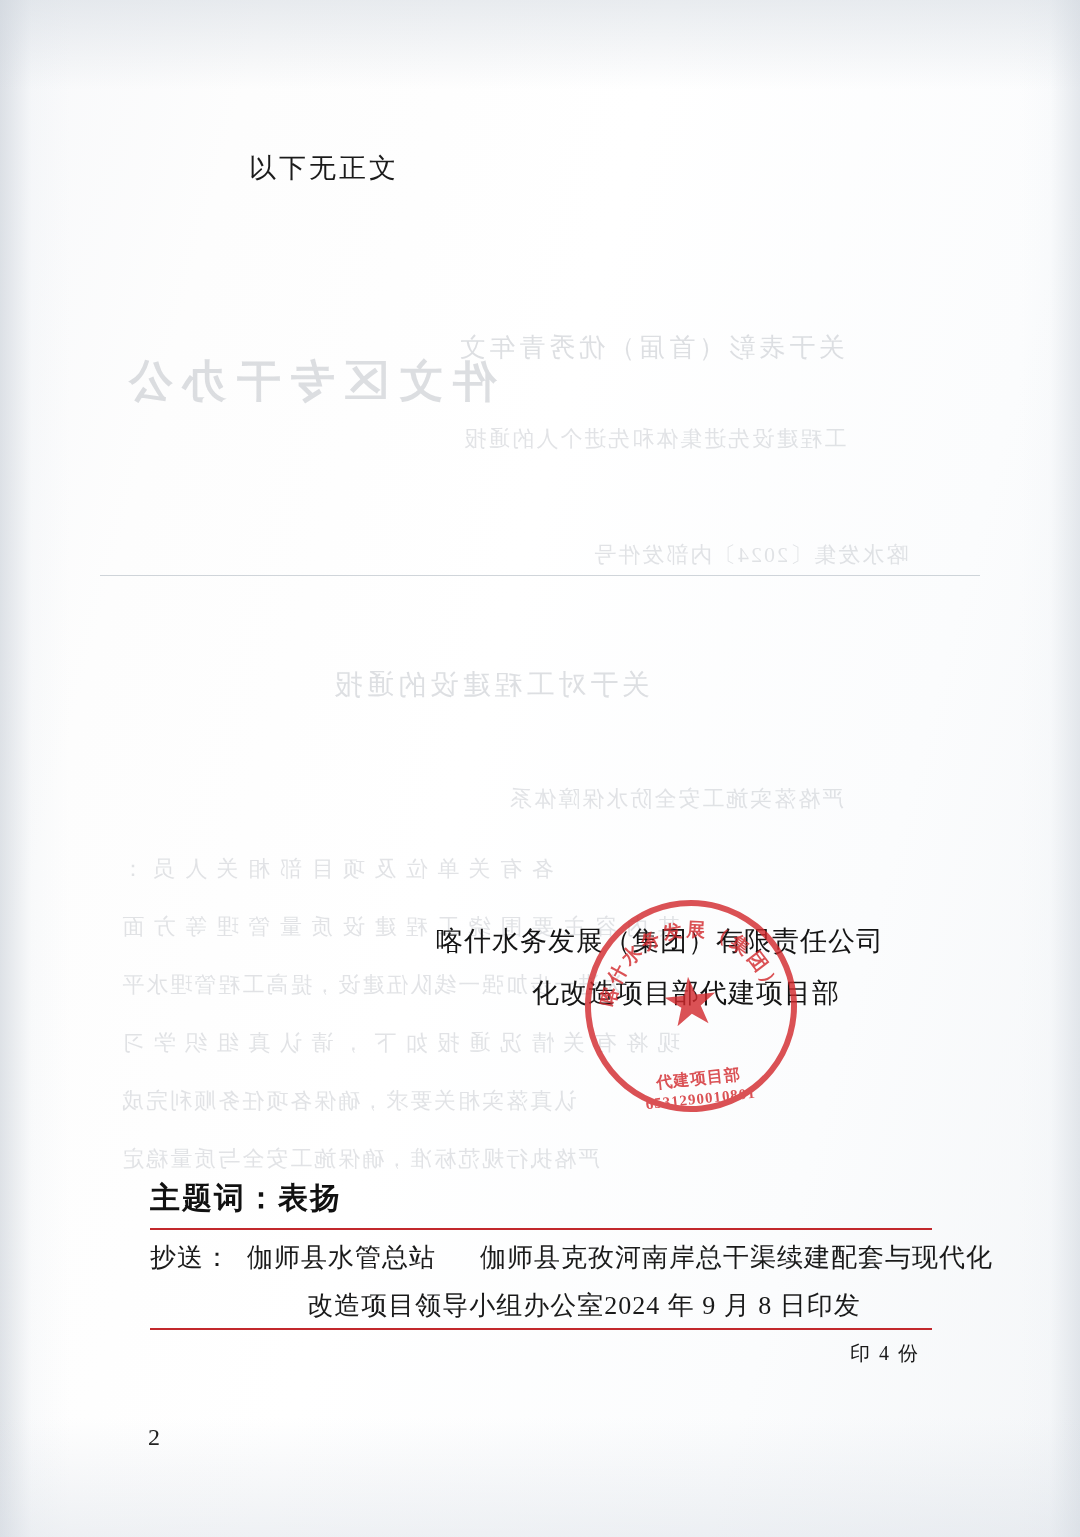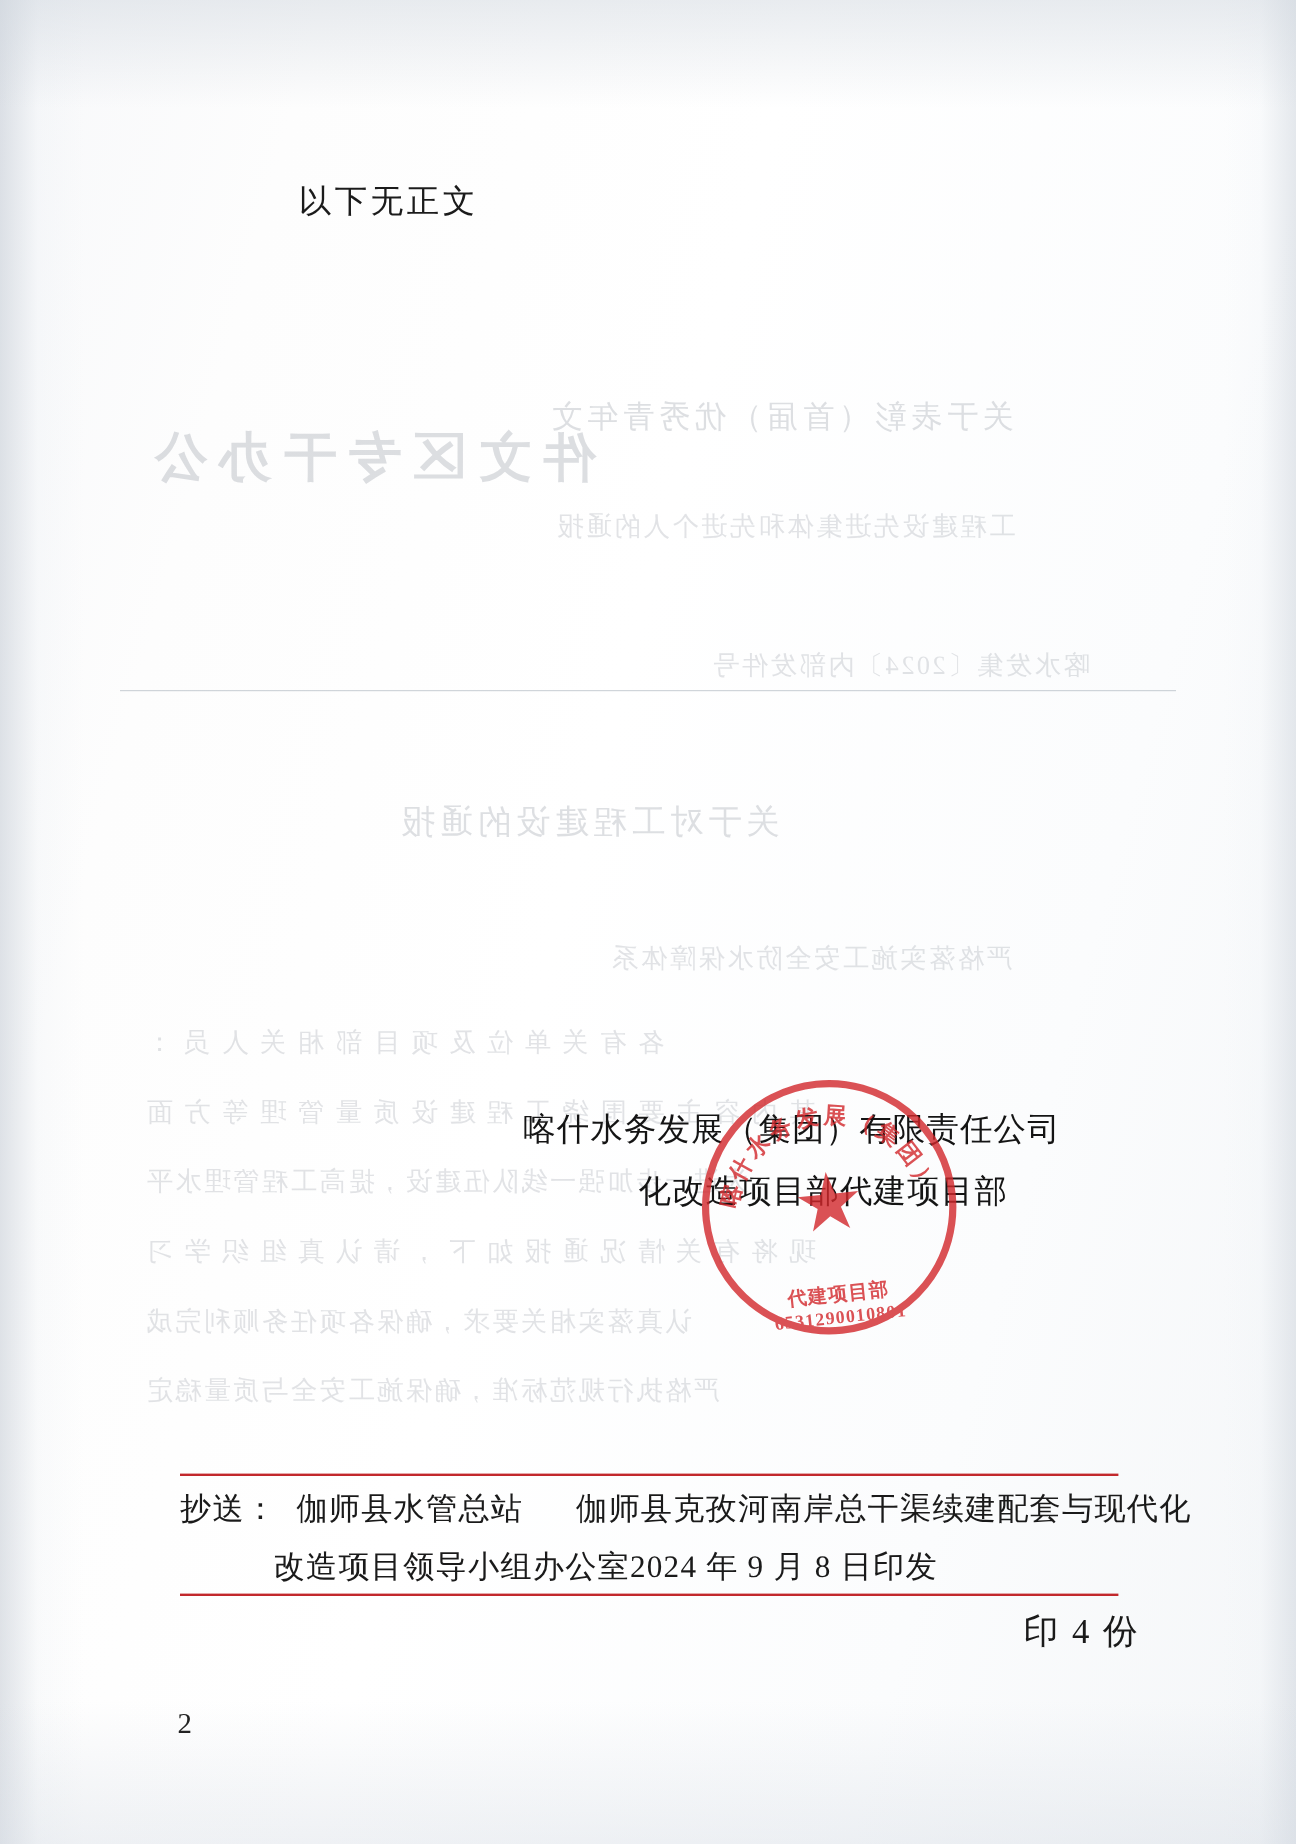--- a/index.html
+++ b/index.html
@@ -217,29 +217,29 @@
 
   .cc-row2 {
     position: absolute;
     left: 228px;
     top: 1288px;
     width: 712px;
     font-size: 26px;
     color: #1a1a1a;
     letter-spacing: 1px;
     display: flex;
-    justify-content: flex-start;
+    justify-content: center;
     white-space: nowrap;
   }
 
   .print-count {
     position: absolute;
-    right: 130px;
+    right: 160px;
     top: 1340px;
-    font-size: 29px;
+    font-size: 20px;
     color: #1a1a1a;
     letter-spacing: 2px;
   }
 
   .page-number {
     position: absolute;
     left: 148px;
     top: 1424px;
     font-size: 24px;
     color: #222222;
@@ -326,20 +326,23 @@
       </defs>
       <text>
         <textPath href="#arcTop" startOffset="6%">喀什水务发展（集团）有限责任公司</textPath>
       </text>
     </svg>
     <div class="seal-star">★</div>
     <div class="seal-bottom-text">代建项目部</div>
     <div class="seal-code">6531290010801</div>
   </div>
 
+  <div class="keyword-line">
+    <span>主题词：</span><span>表扬</span>
+  </div>
 
   <div class="rule rule-top"></div>
 
   <div class="cc-row">
     <span class="cc-label">抄送：</span><span class="cc-val1">伽师县水管总站</span><span class="cc-val2">伽师县克孜河南岸总干渠续建配套与现代化</span>
   </div>
 
   <div class="cc-row2">
     <span>改造项目领导小组办公室</span>
     <span>2024 年 9 月 8 日印发</span>

